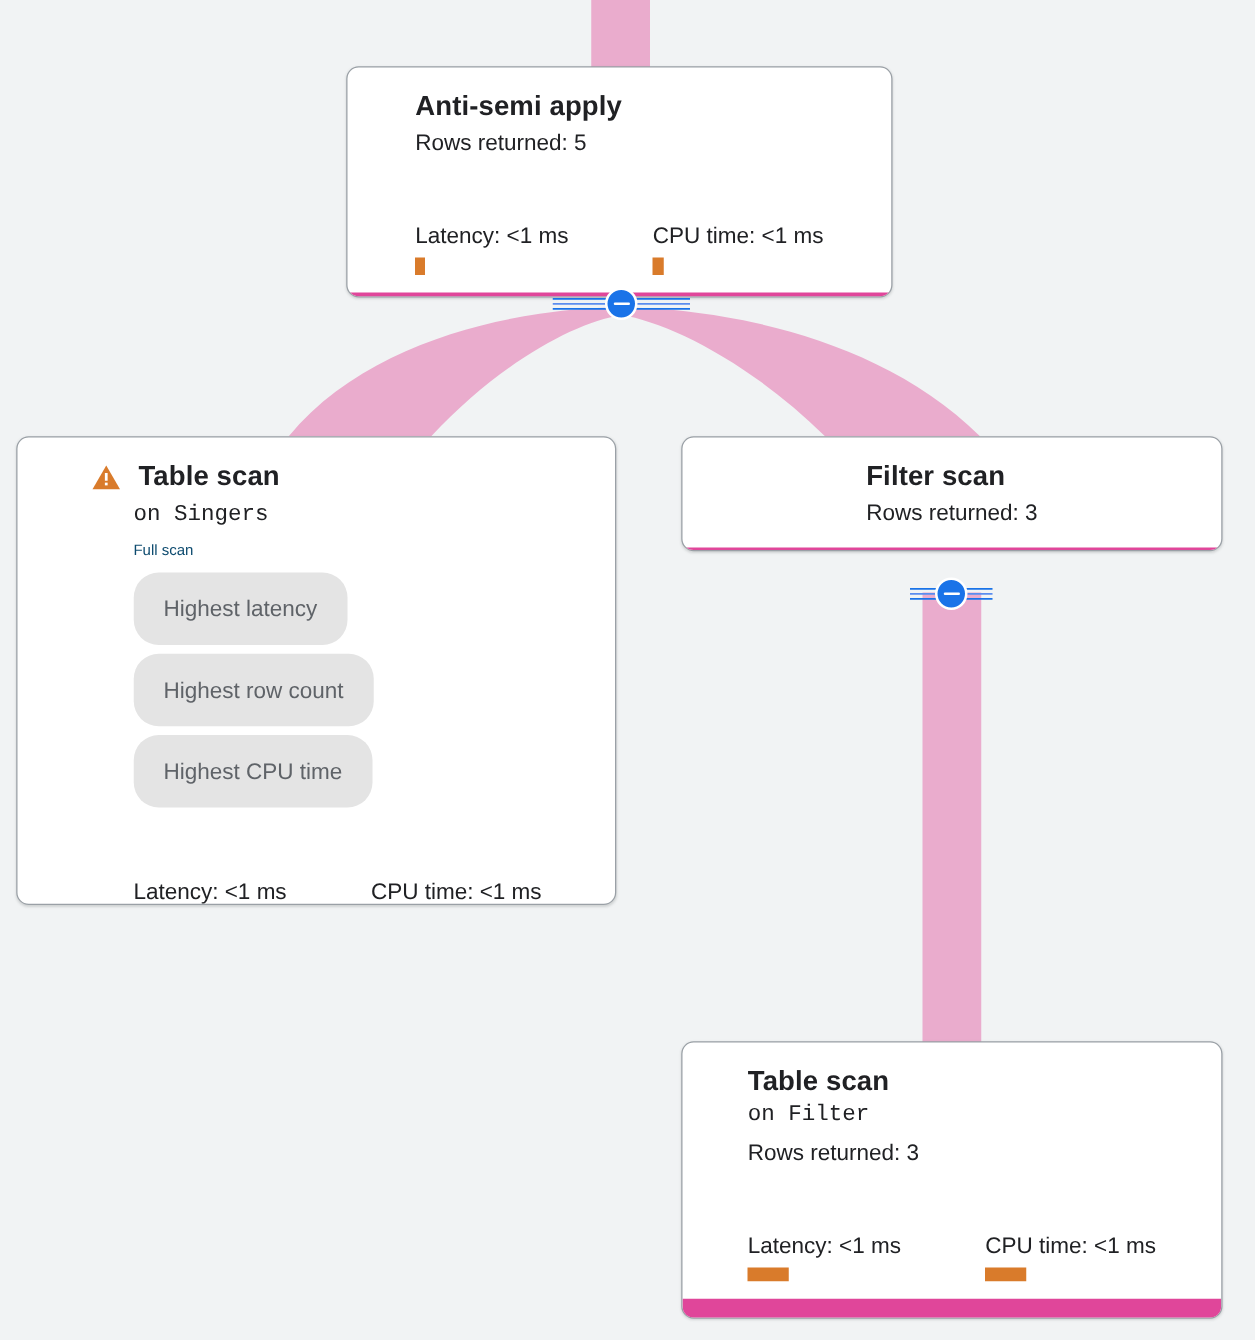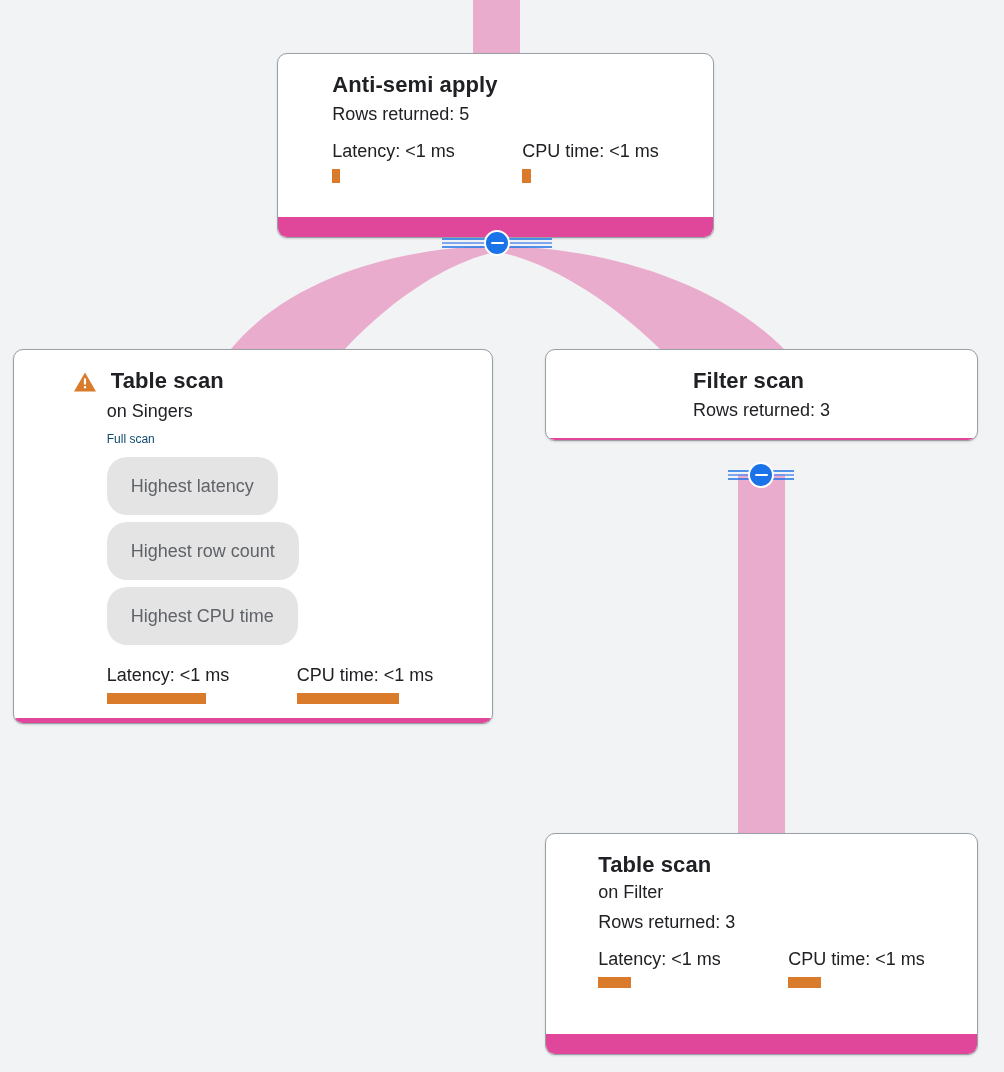--- a/index.html
+++ b/index.html
@@ -61,20 +61,21 @@
     letter-spacing: 0.1px;
   }
   .warn-icon { flex: 0 0 auto; margin-top: 3px; }
 
   .indent { padding-left: 34px; }
 
   .subtitle {
     font-size: 18px;
     color: #202124;
     line-height: 28px;
+    font-family: Liberation Mono, monospace;
   }
   .muted {
     font-size: 12px;
     color: #0c4a6e;
     line-height: 28px;
   }
   .rows {
     font-size: 18px;
     color: #202124;
     line-height: 28px;
@@ -90,21 +91,21 @@
     line-height: 20px;
     padding: 19px 24px;
     border-radius: 20px;
     margin-bottom: 7px;
   }
 
   .metrics {
     display: flex;
     margin-top: 12px;
   }
-  .metric { display: flex; flex-direction: column; }
+  .metric { display: flex; flex-direction: column; margin-top: 37px; }
   .metric-label {
     font-size: 18px;
     color: #202124;
     line-height: 22px;
     white-space: nowrap;
   }
   .metric-bar {
     height: 11px;
     background: #d97b2b;
     margin-top: 7px;

